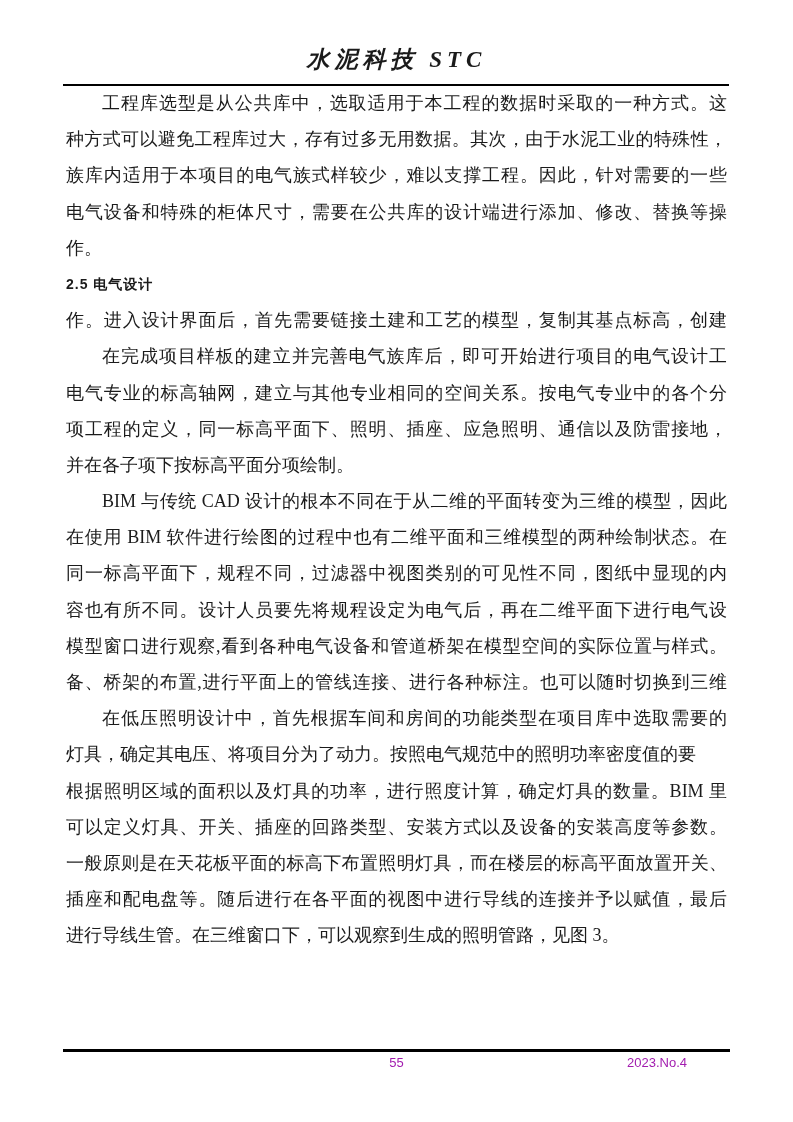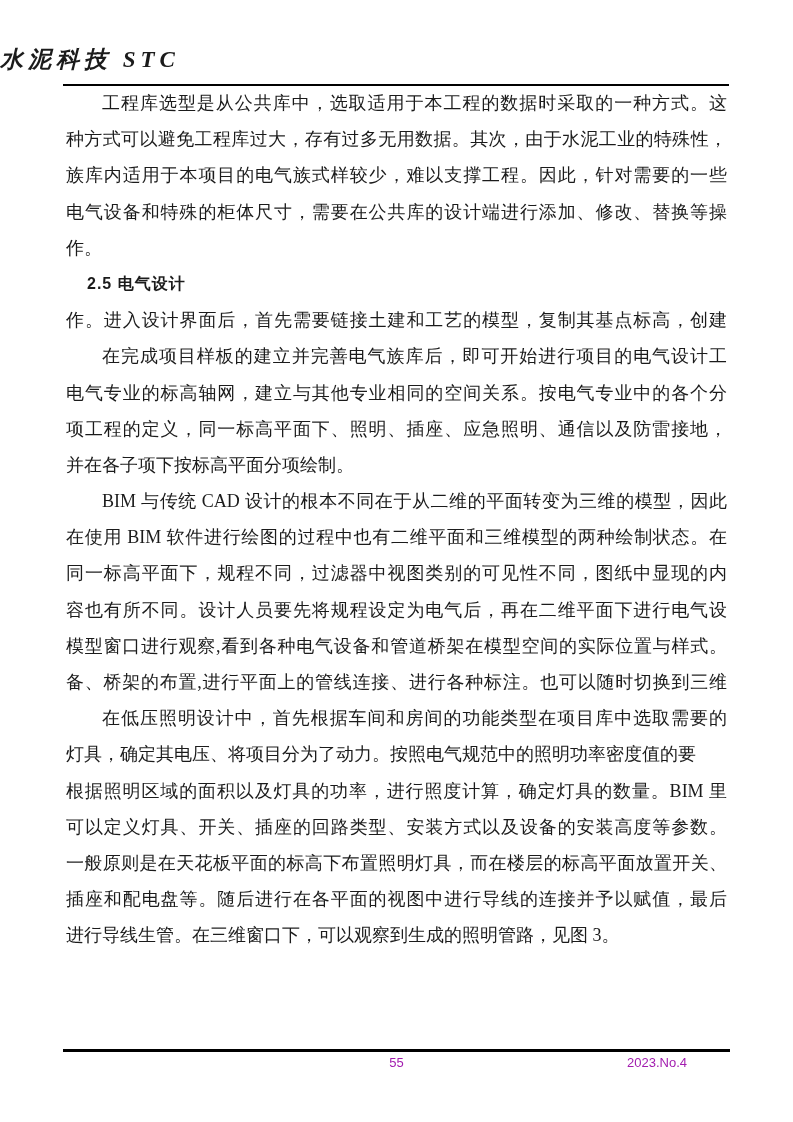--- a/index.html
+++ b/index.html
@@ -12,21 +12,21 @@
     background: #ffffff;
     color: #1b1b1b;
     font-family: "Liberation Serif", "DejaVu Serif", serif;
     overflow: hidden;
   }
   .journal-title {
     position: absolute;
     top: 44px;
     left: 0;
     width: 100%;
-    text-align: left;
+    text-align: center;
     font-size: 23px;
     font-weight: 600;
     font-style: italic;
     letter-spacing: 5px;
   }
   .header-rule {
     position: absolute;
     top: 84px;
     left: 63px;
     width: 666px;
@@ -43,26 +43,25 @@
     font-size: 18px;
     line-height: 36.2px;
     height: 36.2px;
     text-align: left;
     overflow: hidden;
   }
   .fill { text-align-last: justify; }
   .first { text-indent: 2em; }
   .section-heading {
     font-family: "Liberation Sans", "DejaVu Sans", sans-serif;
-    font-size: 16px;
+    font-size: 14px;
     font-weight: bold;
     line-height: 36.2px;
     height: 36.2px;
     letter-spacing: 1px;
-    margin-left: 21px;
   }
   .footer-rule {
     position: absolute;
     top: 1049px;
     left: 63px;
     width: 667px;
     height: 2.5px;
     background: #000000;
   }
   .footer-row {

